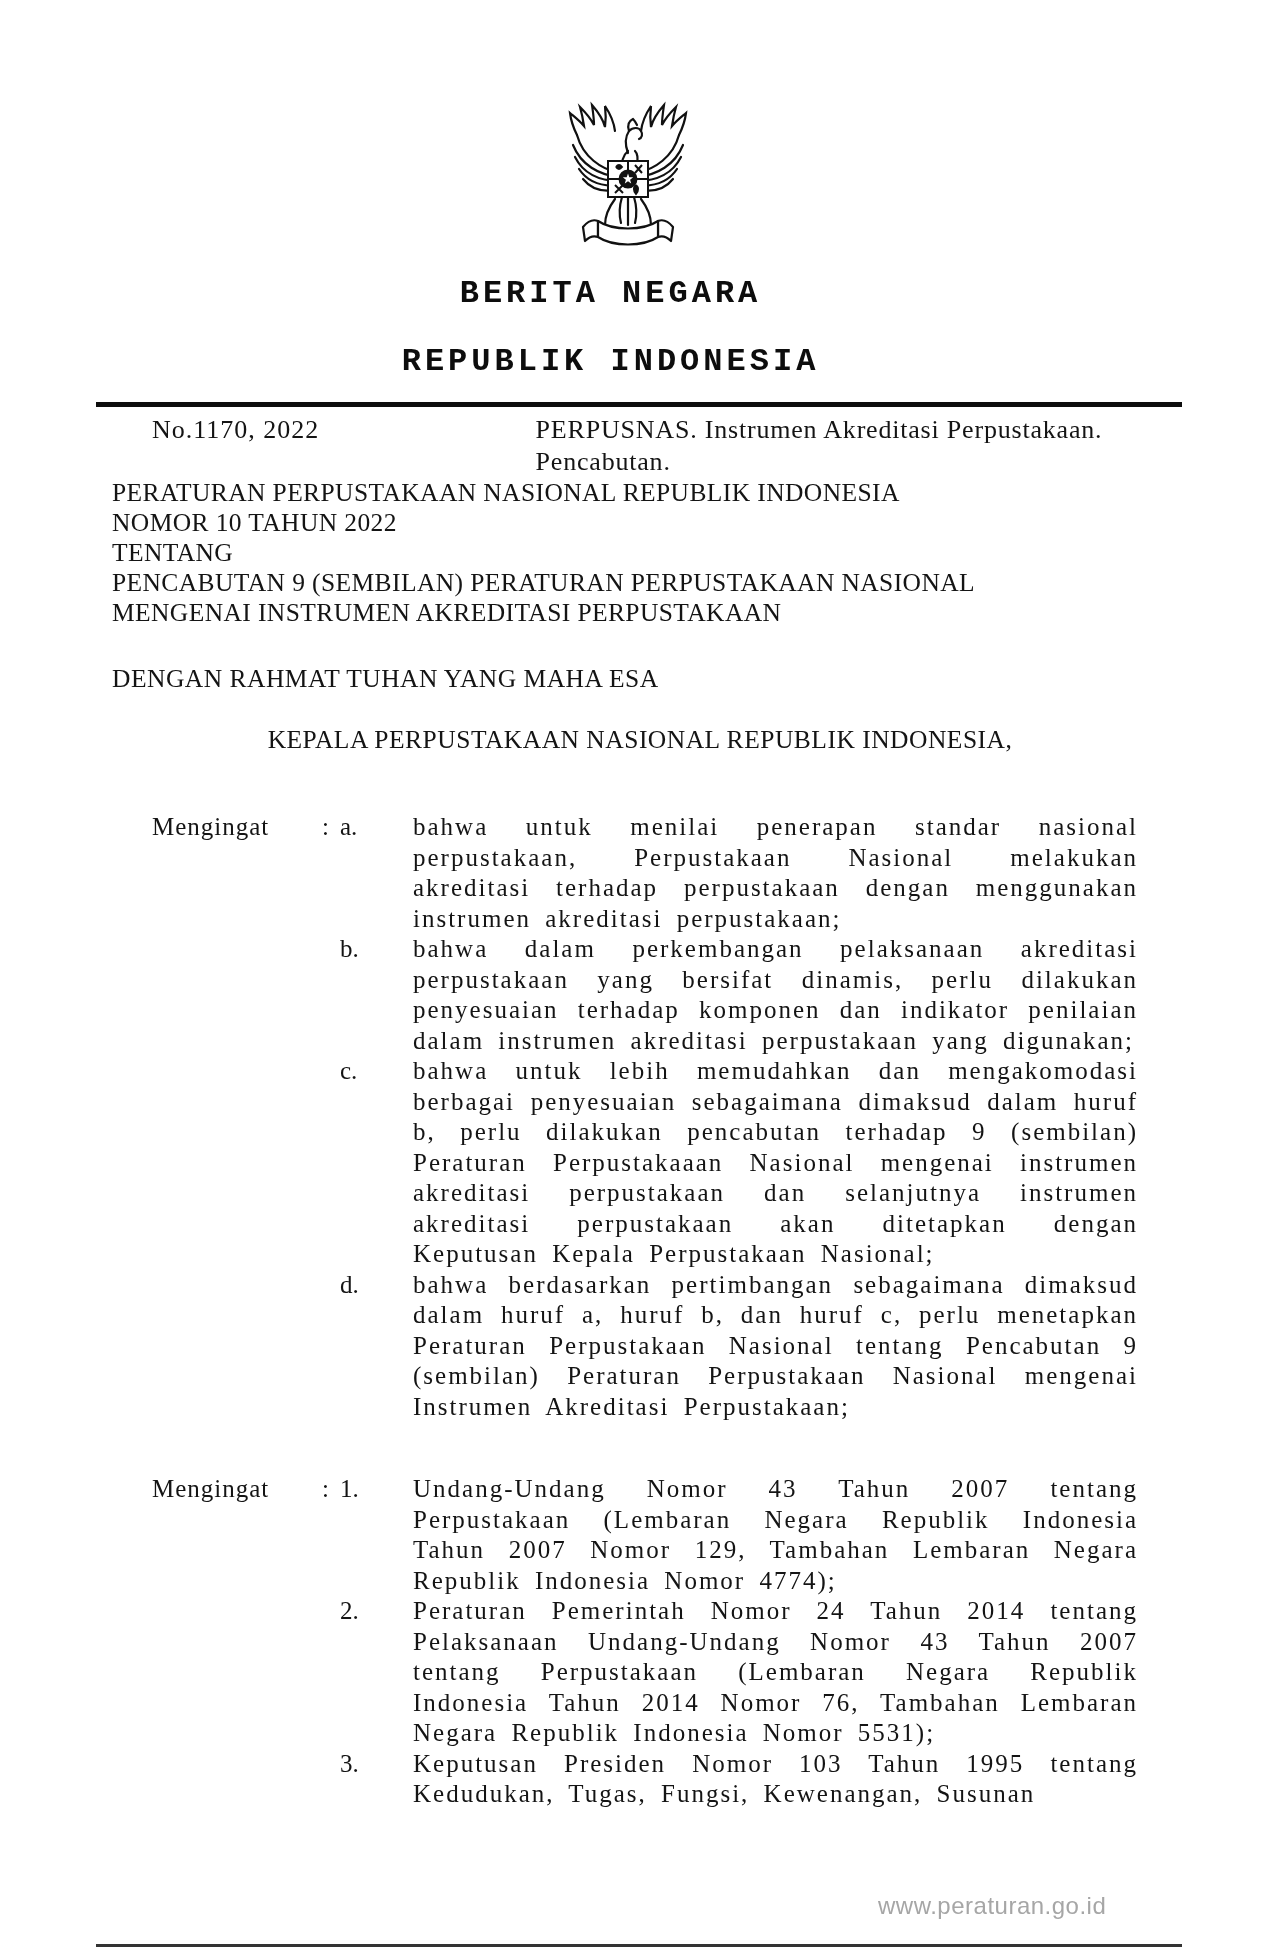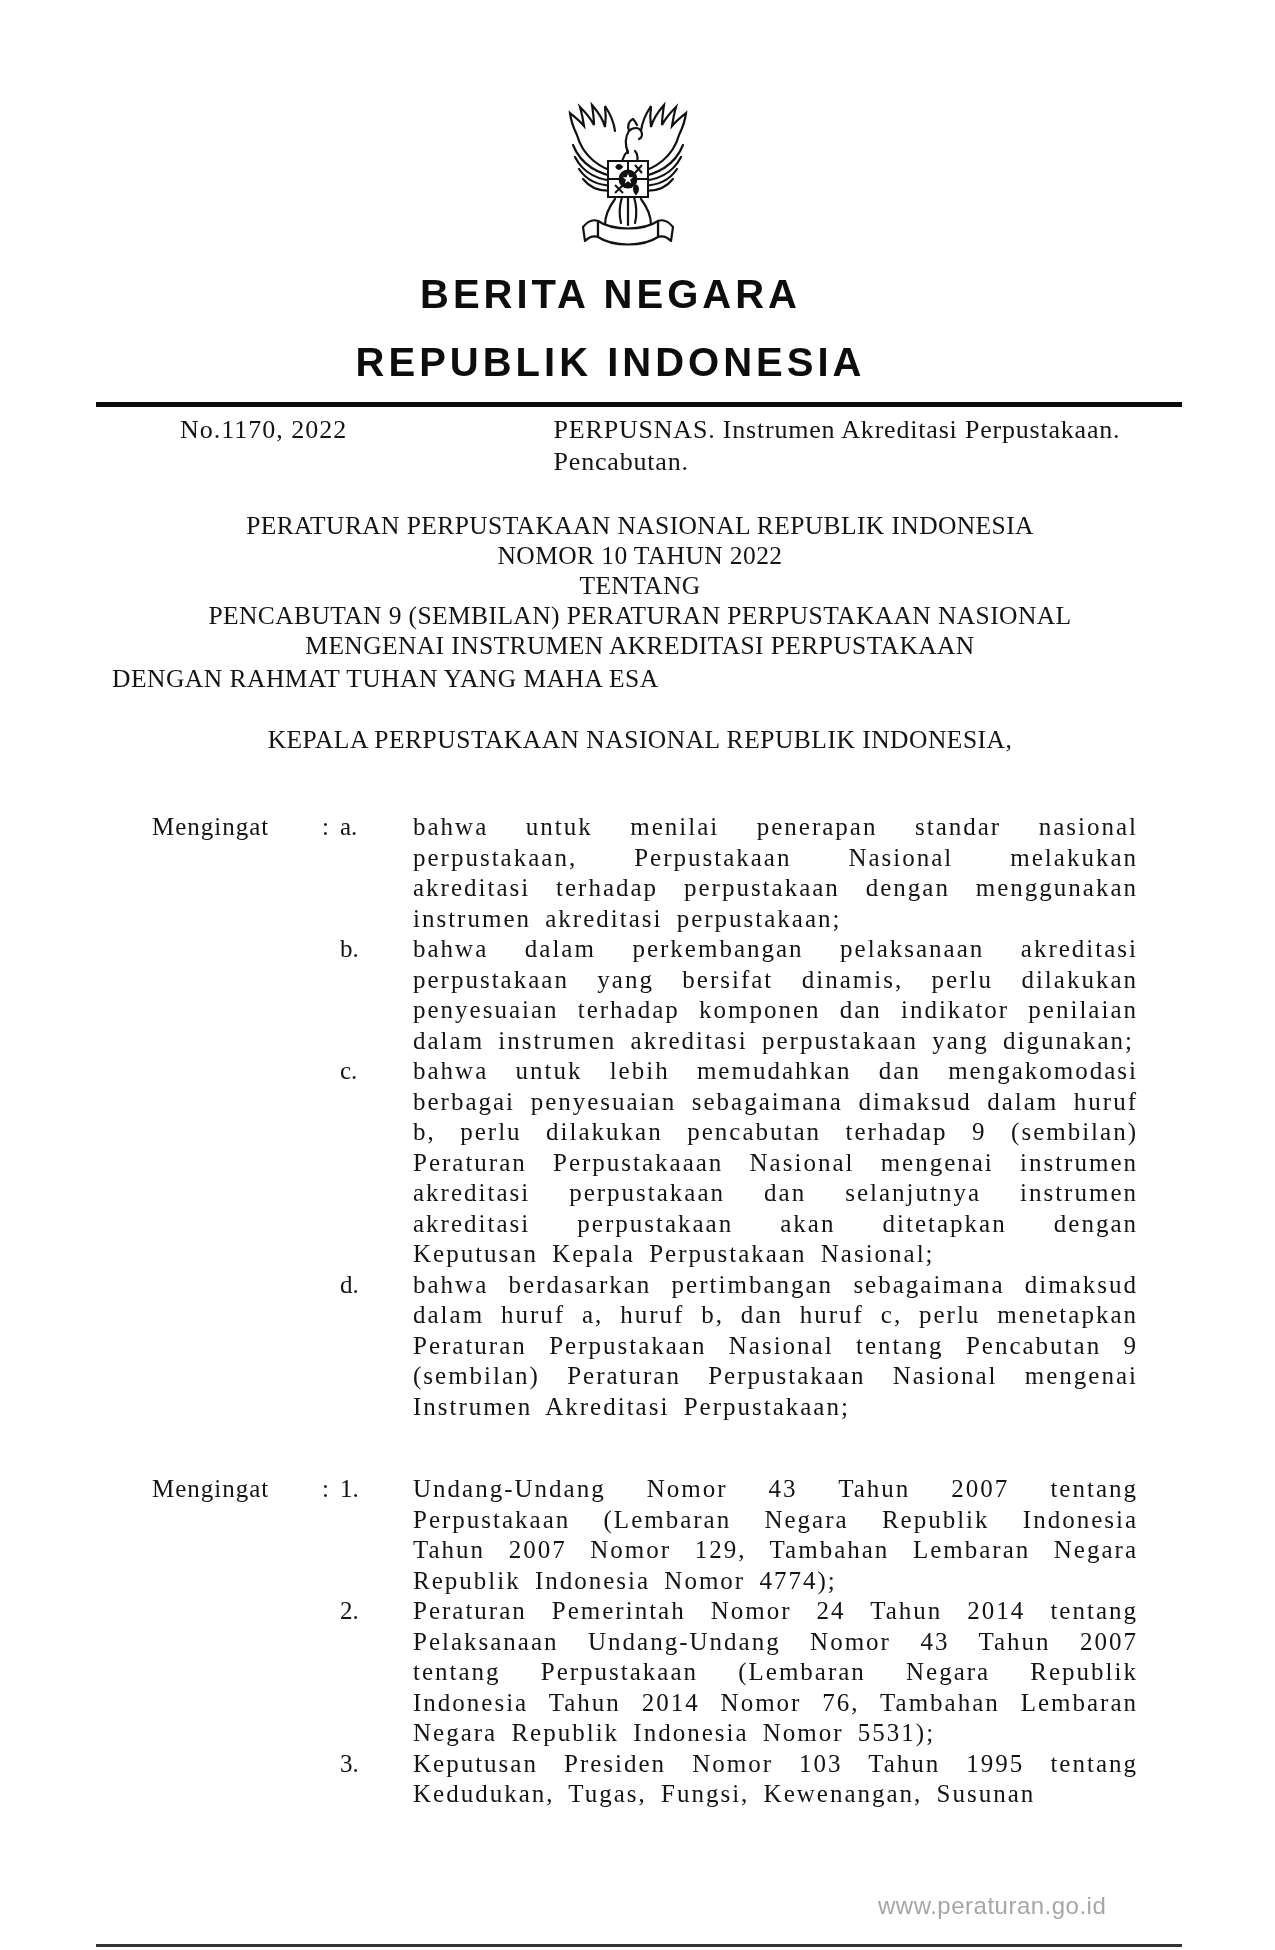--- a/index.html
+++ b/index.html
@@ -4,30 +4,30 @@
 <style>
   html,body { margin:0; padding:0; background:#ffffff; }
   .page {
     position:relative; width:1275px; height:1950px; background:#ffffff;
     font-family:"Liberation Serif","DejaVu Serif",serif; color:#141414; overflow:hidden;
   }
   .emblem { position:absolute; top:90px; left:553px; width:150px; height:164px; }
 
   .masthead {
     position:absolute; top:260px; left:0; width:1221px; text-align:center;
-    font-family:Liberation Sans, sans-serif; font-weight:bold;
-    font-size:40px; line-height:68px; letter-spacing:4px; color:#0d0d0d;
+    font-family:Liberation Mono, monospace; font-weight:bold;
+    font-size:32px; line-height:68px; letter-spacing:4px; color:#0d0d0d;
   }
   .rule-top { position:absolute; top:402px; left:96px; width:1086px; height:5px; background:#0d0d0d; }
 
   .gazette-row { position:absolute; top:414px; left:152px; width:990px; display:flex; font-size:26px; line-height:32px; }
-  .gazette-number { width:353px; letter-spacing:1px;margin-left:28px; }
+  .gazette-number { width:353px; letter-spacing:1px; }
   .gazette-subject { width:636px; letter-spacing:0.8px;margin-left:47px; }
 
-  .title-block { position:absolute; top:511px; left:112px; width:1056px; text-align:center;
+  .title-block { position:absolute; top:478px; left:112px; width:1056px; 
     font-size:25.5px; line-height:30px; letter-spacing:0.4px; }
 
   .motto { position:absolute; top:664px; left:112px; width:1056px; font-size:25.5px; letter-spacing:0.5px; }
   .addressee { position:absolute; top:725px; left:112px; width:1056px; text-align:center; font-size:25.5px; letter-spacing:0.5px; }
 
   .clause { position:absolute; left:152px; width:986px; display:flex; font-size:25px; line-height:30.5px; }
   .clause-menimbang { top:812px; }
   .clause-mengingat { top:1474px; }
   .clause-label { width:170px; flex:none; letter-spacing:1px; }
   .clause-colon { width:18px; flex:none; }

